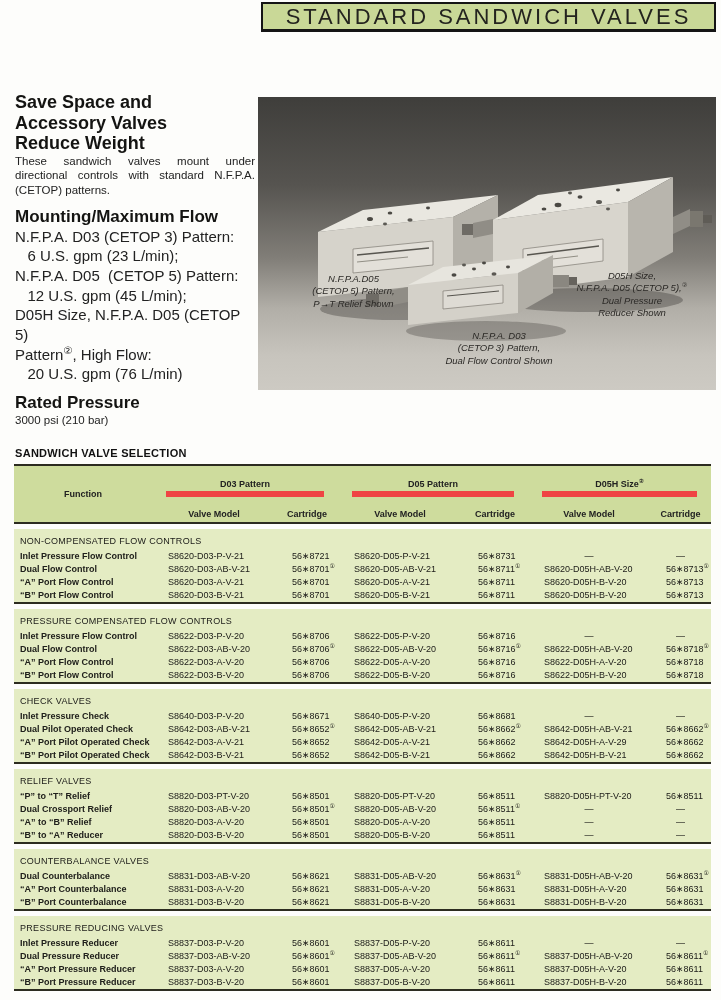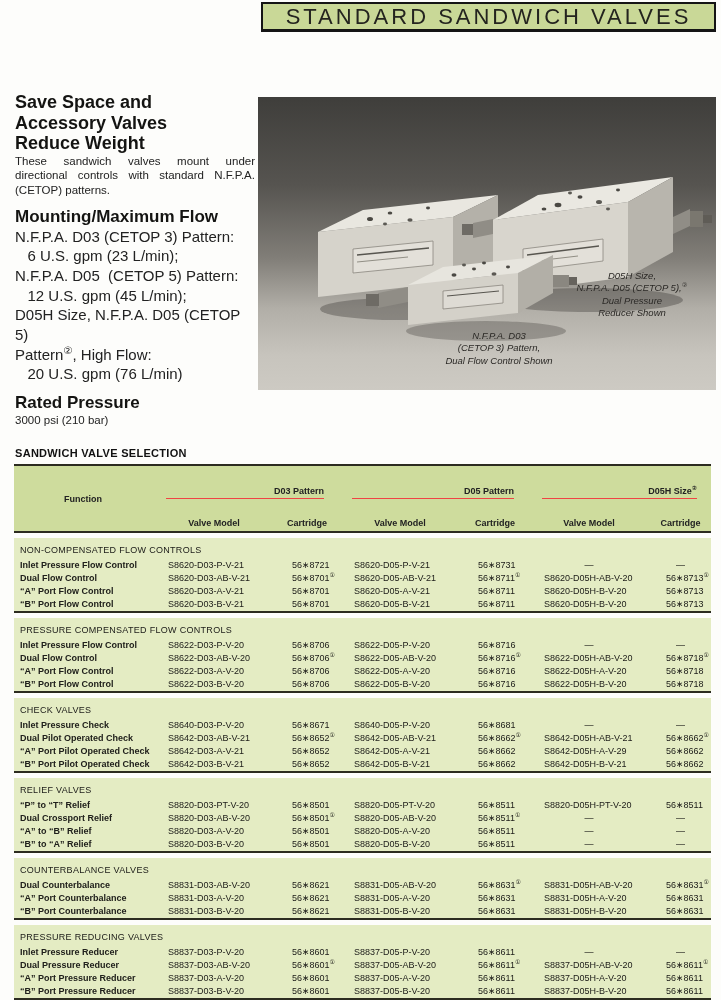--- a/index.html
+++ b/index.html
@@ -26,21 +26,21 @@
   .cap-left{left:18px;top:176px;width:155px;}
   .cap-right{left:290px;top:173px;width:168px;}
   .cap-bottom{left:136px;top:233px;width:210px;}
 
   
   .tbl{position:absolute;left:14px;top:447px;width:619px;}
   .tbl-title{font-size:11px;font-weight:bold;letter-spacing:.3px;margin:0 0 5px 1px;color:#111;}
   table.valve{border-collapse:collapse;width:697px;border-top:2px solid #2c2c20;table-layout:fixed;}
   thead th{background:#cedc9d;font-size:9px;font-weight:bold;color:#222;padding:2px 0;vertical-align:middle;}
   th.fnh{border-bottom:2px solid #2c2c20;}
-  .grp-line{border-bottom:1px solid #ef4444;margin:16px 14px;padding:2px 0 2px 0;text-align:right;}
+  .grp-line{border-bottom:6px solid #ef4444;margin:9px 14px;padding:2px 0 2px 0;}
   thead tr.r2 th{border-bottom:2px solid #2c2c20;padding:1px 0 3px 0;}
   tbody td{font-size:9px;background:#e4ecc3;height:13px;line-height:13px;padding:0 2px;color:#20201c;
            white-space:nowrap;overflow:hidden;}
   td.sec-title{padding:4px 0 1px 6px;letter-spacing:.3px;height:16px;}
   td.fn-cell{padding-left:6px;font-weight:bold;}
   td.model-cell{padding-left:16px;}
   td.cart-cell{padding-left:16px;}
   td.dash-cell{text-align:center;}
   tr.gap-row td{background:#fdfdfb;height:5px;padding:0;line-height:0;border-top:2px solid #2c2c20;}
   tr.gap-row.no-line td{border-top:none;height:5px;}
@@ -149,20 +149,26 @@
       <ellipse cx="196" cy="178" rx="2.5" ry="1.7" fill="#4a4843"></ellipse>
       <ellipse cx="216" cy="172" rx="2" ry="1.4" fill="#4a4843"></ellipse>
       <ellipse cx="236" cy="177" rx="2.5" ry="1.7" fill="#5b5953"></ellipse>
       <ellipse cx="226" cy="166" rx="2" ry="1.4" fill="#4a4843"></ellipse>
       <ellipse cx="206" cy="168" rx="2" ry="1.4" fill="#5b5953"></ellipse>
       <ellipse cx="250" cy="170" rx="2" ry="1.4" fill="#4a4843"></ellipse>
       <rect x="295" y="178" width="16" height="12" fill="#8a8780"></rect>
       <rect x="311" y="180" width="8" height="8" fill="#66635d"></rect>
     </svg>
 
+    <div class="cap cap-left">
+
+    <div class="capline supable">N.F.P.A.D05</div>
+        <div class="capline supable">(CETOP 5) Pattern,</div>
+        <div class="capline supable">P→T Relief Shown</div>
+      </div>
     <div class="cap cap-right">
 
     <div class="capline supable">D05H Size,</div>
         <div class="capline supable">N.F.P.A. D05 (CETOP 5),<sup class="fnmark">②</sup></div>
         <div class="capline supable">Dual Pressure</div>
         <div class="capline supable">Reducer Shown</div>
       </div>
     <div class="cap cap-bottom">
 
     <div class="capline supable">N.F.P.A. D03</div>
@@ -359,21 +365,21 @@
           <tr>
             <td class="fn-cell supable">“A” to “B” Relief</td>
             <td class="model-cell supable">S8820-D03-A-V-20</td>
             <td class="cart-cell supable">56∗8501</td>
             <td class="model-cell supable">S8820-D05-A-V-20</td>
             <td class="cart-cell supable">56∗8511</td>
             <td class="dash-cell supable">—</td>
             <td class="dash-cell supable">—</td>
           </tr>
           <tr>
-            <td class="fn-cell supable">“B” to “A” Relief</td>
+            <td class="fn-cell supable">“B” to “A” Reducer</td>
             <td class="model-cell supable">S8820-D03-B-V-20</td>
             <td class="cart-cell supable">56∗8501</td>
             <td class="model-cell supable">S8820-D05-B-V-20</td>
             <td class="cart-cell supable">56∗8511</td>
             <td class="dash-cell supable">—</td>
             <td class="dash-cell supable">—</td>
           </tr>
           <tr class="gap-row">
             <td colspan="7"></td>
           </tr>

